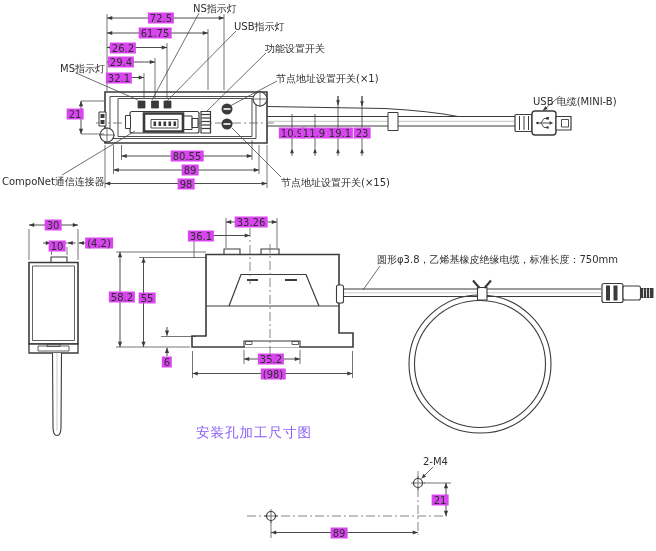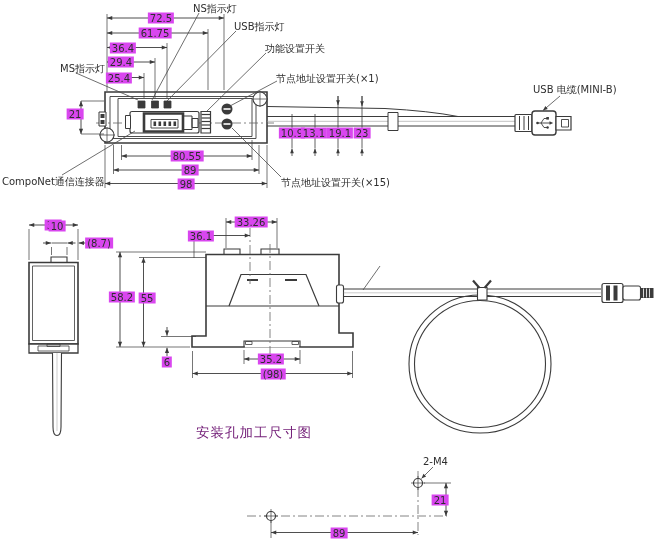--- a/index.html
+++ b/index.html
@@ -8,21 +8,21 @@
     font-family:"DejaVu Sans","Liberation Sans",sans-serif;overflow:hidden;
   }
   .canvas svg{position:absolute;left:0;top:0;}
   .lbl{
     position:absolute;color:#2e2e2e;font-size:10px;line-height:11px;white-space:nowrap;
   }
   .dim{
     position:absolute;color:#2e2e2e;font-size:10px;line-height:11px;white-space:nowrap;
     transform:translate(-50%,-50%);background:#d946ef;padding:0 2px;
   }
-  .title{font-size:13.5px;letter-spacing:1px;color:#701a75;}
+  .title{font-size:13.5px;letter-spacing:1px;color:#8b5cf6;}
   line,path,rect,circle,ellipse,polyline{vector-effect:non-scaling-stroke;}
 </style>
 </head>
 <body>
 
 <div class="canvas">
 
 <svg width="656" height="551" viewBox="0 0 656 551">
   <defs>
     <marker id="arr" viewBox="0 0 10 10" refX="9.5" refY="5" markerWidth="8.5" markerHeight="6.5" orient="auto-start-reverse">
@@ -278,42 +278,43 @@
     <line x1="271" y1="532.5" x2="418" y2="532.5" stroke-width="0.9" marker-start="url(#arr)" marker-end="url(#arr)"></line>
     <line x1="433" y1="467" x2="421.5" y2="478.5" stroke="#4a4a4a" stroke-width="0.8" marker-end="url(#arr)"></line>
   </g>
 </svg>
 
   <div class="lbl" style="left:60px;top:62.5px">MS指示灯</div>
   <div class="lbl" style="left:193px;top:2.5px">NS指示灯</div>
   <div class="lbl" style="left:234px;top:21px">USB指示灯</div>
   <div class="lbl" style="left:265px;top:42.5px">功能设置开关</div>
   <div class="lbl" style="left:276px;top:72.5px">节点地址设置开关(×1)</div>
-  <div class="lbl" style="left:533px;top:84px">USB 电缆(MINI-B)</div>
+  <div class="lbl" style="left:533px;top:96px">USB 电缆(MINI-B)</div>
   <div class="lbl" style="left:281px;top:176.5px">节点地址设置开关(×15)</div>
   <div class="lbl" style="left:2px;top:175.5px">CompoNet通信连接器</div>
 
   <div class="dim" style="left:161px;top:18px">72.5</div>
   <div class="dim" style="left:155px;top:33px">61.75</div>
-  <div class="dim" style="left:123px;top:47.5px">36.4</div>
+  <div class="dim" style="left:123px;top:47.5px">26.2</div>
   <div class="dim" style="left:121px;top:62px">29.4</div>
-  <div class="dim" style="left:119px;top:77.5px">25.4</div>
+  <div class="dim" style="left:119px;top:77.5px">32.1</div>
   <div class="dim" style="left:75px;top:114px">21</div>
   <div class="dim" style="left:187px;top:156px">80.55</div>
   <div class="dim" style="left:190px;top:170px">89</div>
   <div class="dim" style="left:186px;top:183.5px">98</div>
   <div class="dim" style="left:292px;top:133px">10.9</div>
-  <div class="dim" style="left:314px;top:133px">13.1</div>
+  <div class="dim" style="left:314px;top:133px">11.9</div>
   <div class="dim" style="left:340px;top:133px">19.1</div>
   <div class="dim" style="left:362px;top:133px">23</div>
 
   <div class="dim" style="left:53px;top:225px">30</div>
-  <div class="dim" style="left:57px;top:226px">10</div>
-  <div class="dim" style="left:99px;top:242.5px">(8.7)</div>
-
+  <div class="dim" style="left:57px;top:246px">10</div>
+  <div class="dim" style="left:99px;top:242.5px">(4.2)</div>
+
+  <div class="lbl" style="left:377px;top:253.5px">圆形φ3.8，乙烯基橡皮绝缘电缆，标准长度：750mm</div>
   <div class="dim" style="left:251px;top:222px">33.26</div>
   <div class="dim" style="left:201px;top:235.5px">36.1</div>
   <div class="dim" style="left:122px;top:297px">58.2</div>
   <div class="dim" style="left:147px;top:298px">55</div>
   <div class="dim" style="left:167px;top:362px">6</div>
   <div class="dim" style="left:271px;top:359px">35.2</div>
   <div class="dim" style="left:273px;top:373.5px">(98)</div>
 
   <div class="lbl title" style="left:196px;top:427px">安装孔加工尺寸图</div>
   <div class="lbl" style="left:423px;top:455.5px">2-M4</div>

